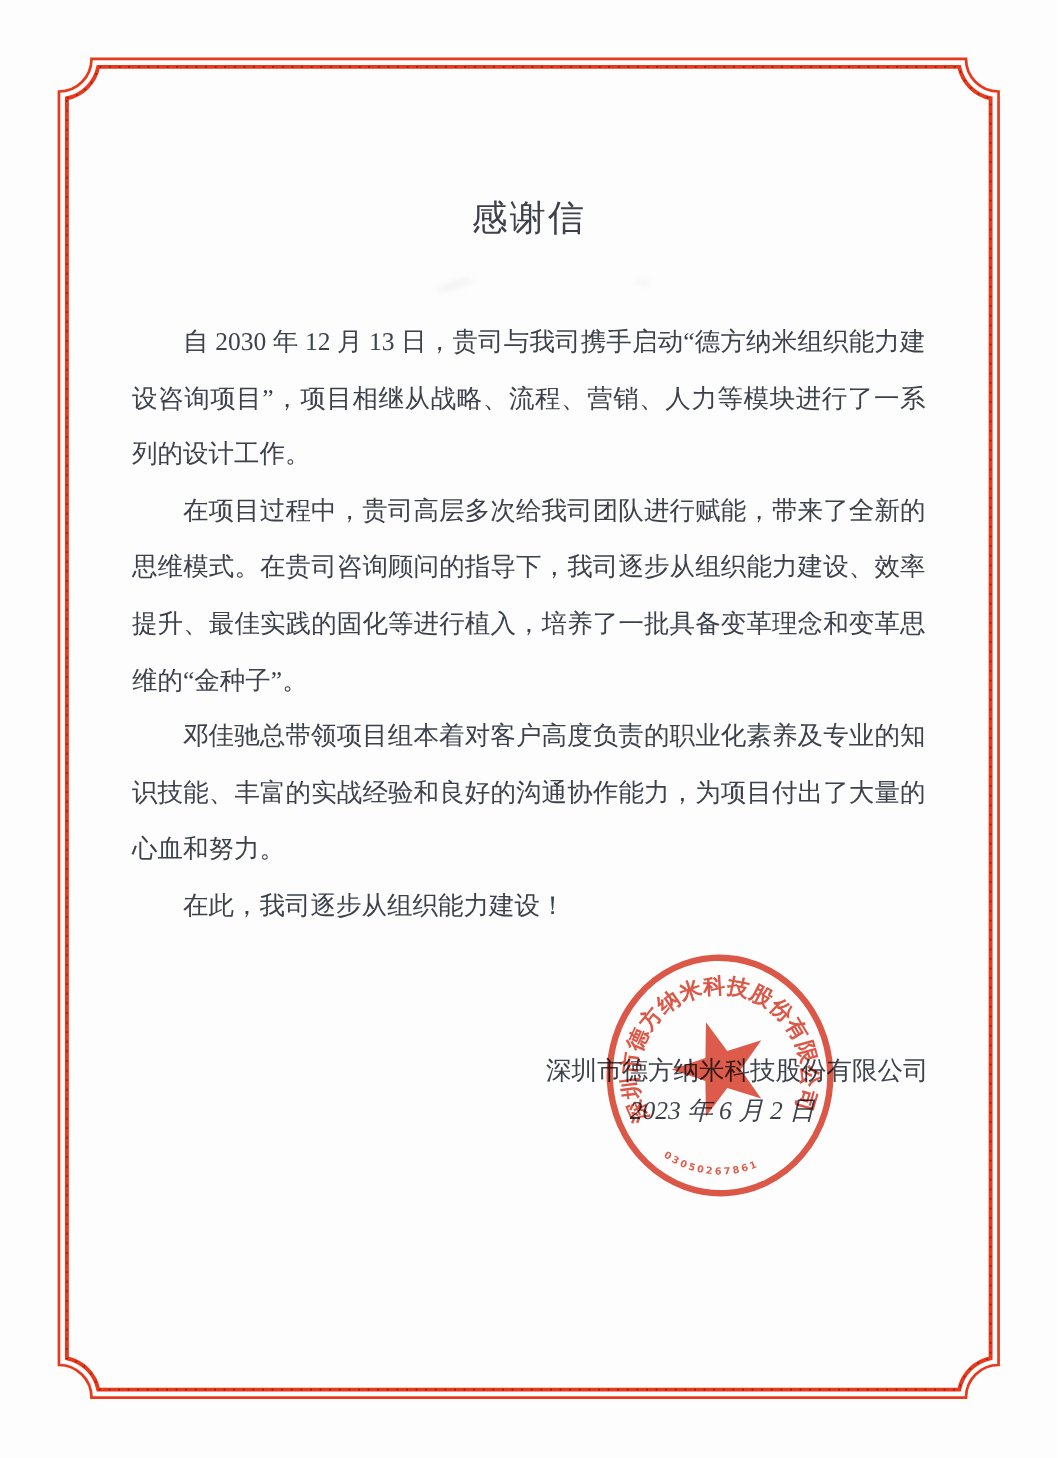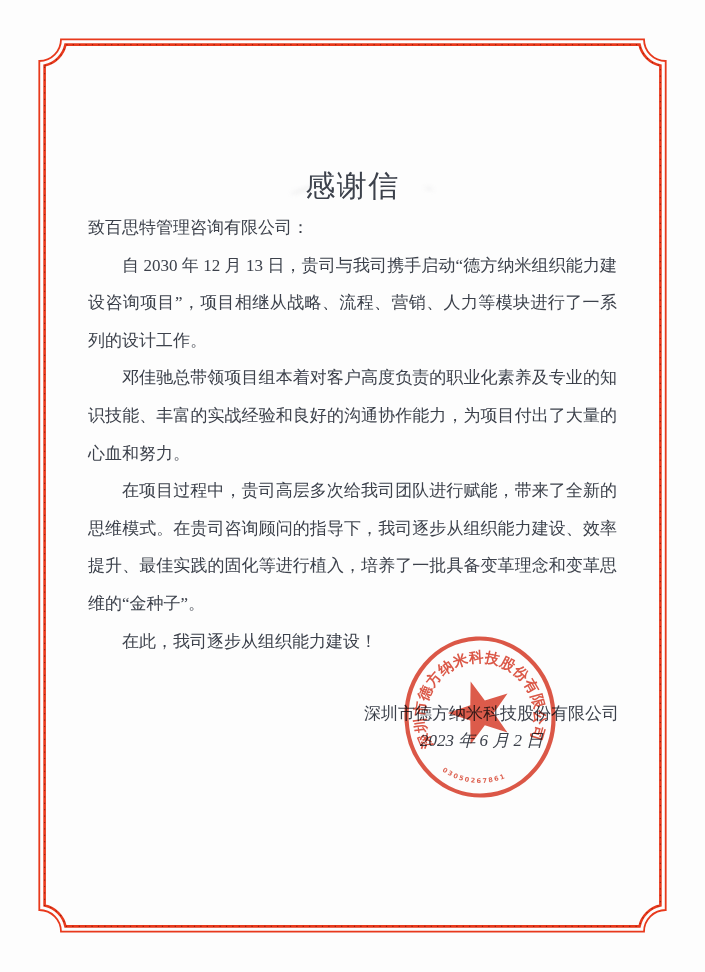--- a/index.html
+++ b/index.html
@@ -30,25 +30,24 @@
   .frame-outer { stroke: var(--border-red, #e8391c); stroke-width: 1.8px; }
   .frame-inner { stroke: var(--border-red, #e8391c); stroke-width: 2.6px; }
   .frame-dots  { stroke: #7b1505; stroke-width: 1.1px; stroke-dasharray: 1.2 5.2; opacity: .7; }
 
   .title {
     position: absolute;
     top: 126px;
     left: 0;
     width: 100%;
     text-align: center;
-    font-size: 30px;
+    font-size: 24px;
     letter-spacing: 1.5px;
     line-height: 40px;
     font-weight: 500;
-    margin-top: 40px;
   }
   .content {
     position: absolute;
     left: 88px;
     right: 88px;
     top: 209px;
     font-size: 17px;
     line-height: 37.6px;
     text-align: justify;
     text-justify: inter-ideograph;
@@ -115,24 +114,23 @@
 
   <svg class="frame" viewBox="0 0 705 972" aria-hidden="true">
     <path class="frame-outer" d="M 39.3 61 A 21.7 21.7 0 0 0 61 39.3 L 644 39.3 A 21.7 21.7 0 0 0 665.7 61 L 665.7 910 A 21.7 21.7 0 0 0 644 931.7 L 61 931.7 A 21.7 21.7 0 0 0 39.3 910 Z"></path>
     <path class="frame-inner" d="M 44.6 65.5 A 26.8 26.8 0 0 0 65.5 44.6 L 639.5 44.6 A 26.8 26.8 0 0 0 660.4 65.5 L 660.4 905.5 A 26.8 26.8 0 0 0 639.5 926.4 L 65.5 926.4 A 26.8 26.8 0 0 0 44.6 905.5 Z"></path>
     <path class="frame-dots" d="M 44.6 65.5 A 26.8 26.8 0 0 0 65.5 44.6 L 639.5 44.6 A 26.8 26.8 0 0 0 660.4 65.5 L 660.4 905.5 A 26.8 26.8 0 0 0 639.5 926.4 L 65.5 926.4 A 26.8 26.8 0 0 0 44.6 905.5 Z"></path>
   </svg>
 
   <div class="title">感谢信</div>
 
   <div class="content">
-    <p class="salutation">致百思特管理咨询有限公司：</p>
     <p class="para">自 2030 年 12 月 13 日，贵司与我司携手启动“德方纳米组织能力建设咨询项目”，项目相继从战略、流程、营销、人力等模块进行了一系列的设计工作。</p>
+    <p class="para">在项目过程中，贵司高层多次给我司团队进行赋能，带来了全新的思维模式。在贵司咨询顾问的指导下，我司逐步从组织能力建设、效率提升、最佳实践的固化等进行植入，培养了一批具备变革理念和变革思维的“金种子”。</p>
     <p class="para">邓佳驰总带领项目组本着对客户高度负责的职业化素养及专业的知识技能、丰富的实战经验和良好的沟通协作能力，为项目付出了大量的心血和努力。</p>
-    <p class="para">在项目过程中，贵司高层多次给我司团队进行赋能，带来了全新的思维模式。在贵司咨询顾问的指导下，我司逐步从组织能力建设、效率提升、最佳实践的固化等进行植入，培养了一批具备变革理念和变革思维的“金种子”。</p>
     <p class="para">在此，我司逐步从组织能力建设！</p>
   </div>
 
   <div class="signature">
     <div class="company">深圳市德方纳米科技股份有限公司</div>
     <div class="date">2023 年 6 月 2 日</div>
   </div>
 
   <svg class="stamp" viewBox="0 0 170 176" aria-hidden="true">
     <g transform="rotate(-3 85 88)">

